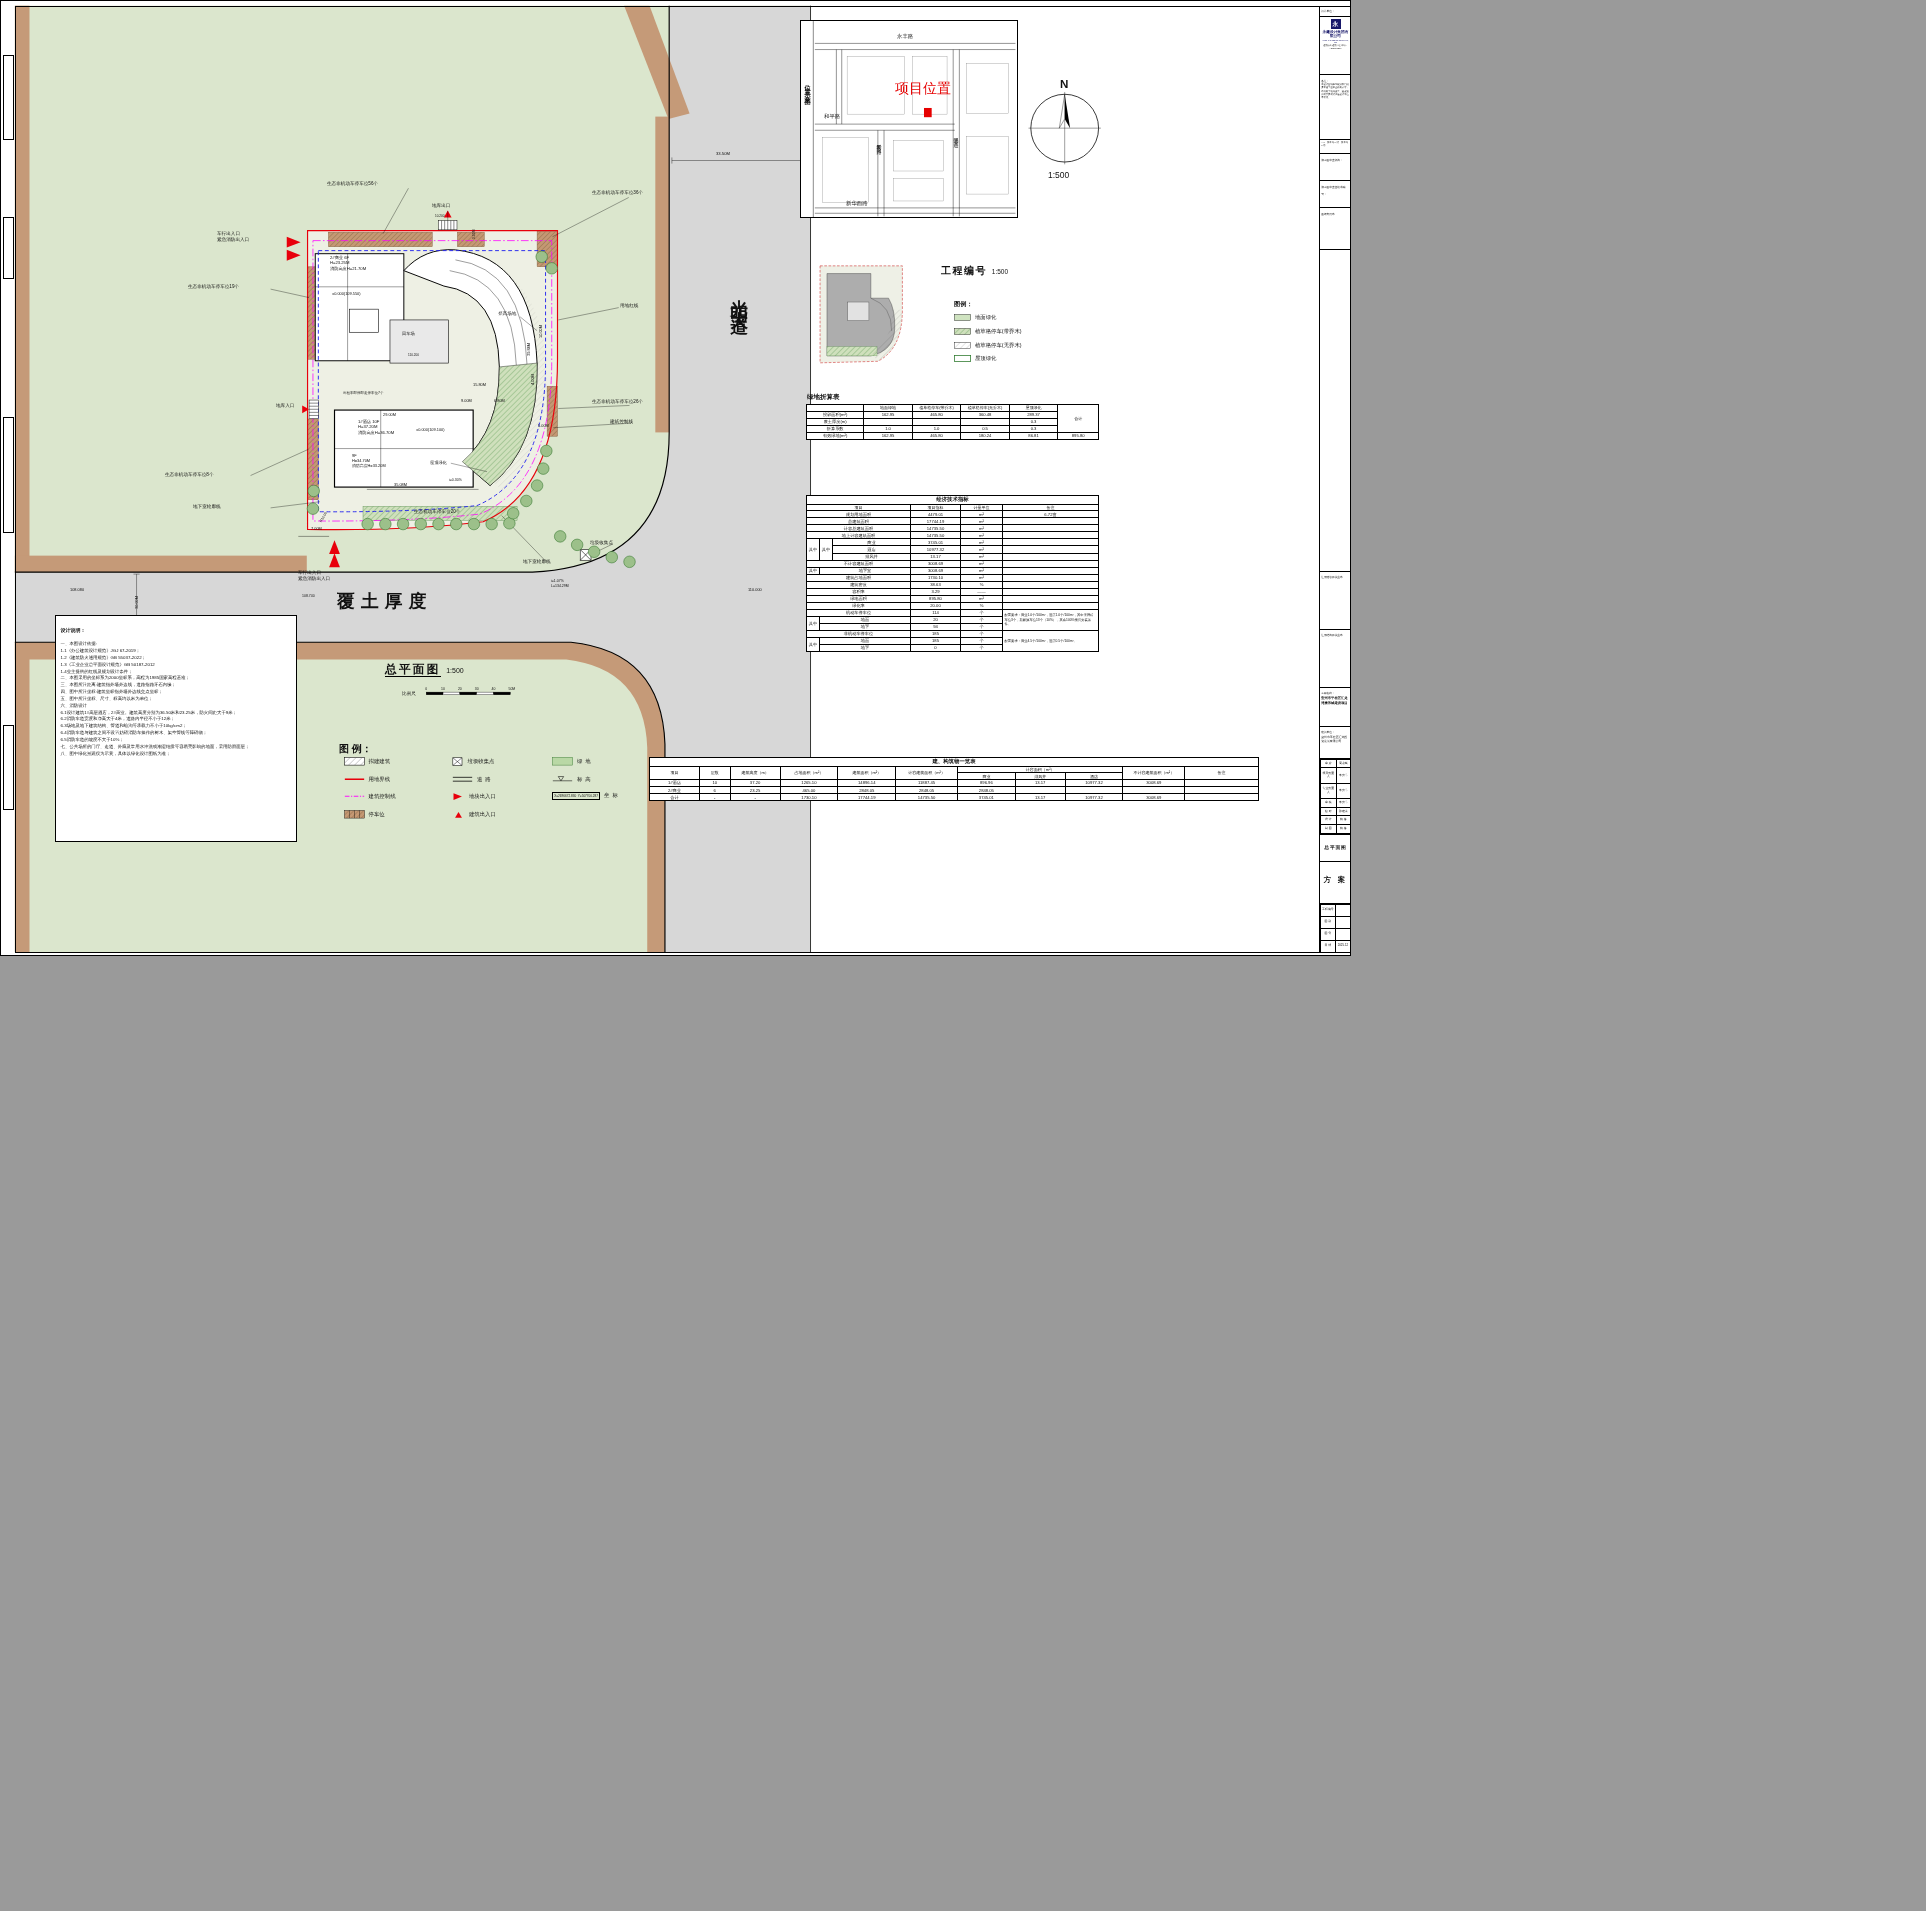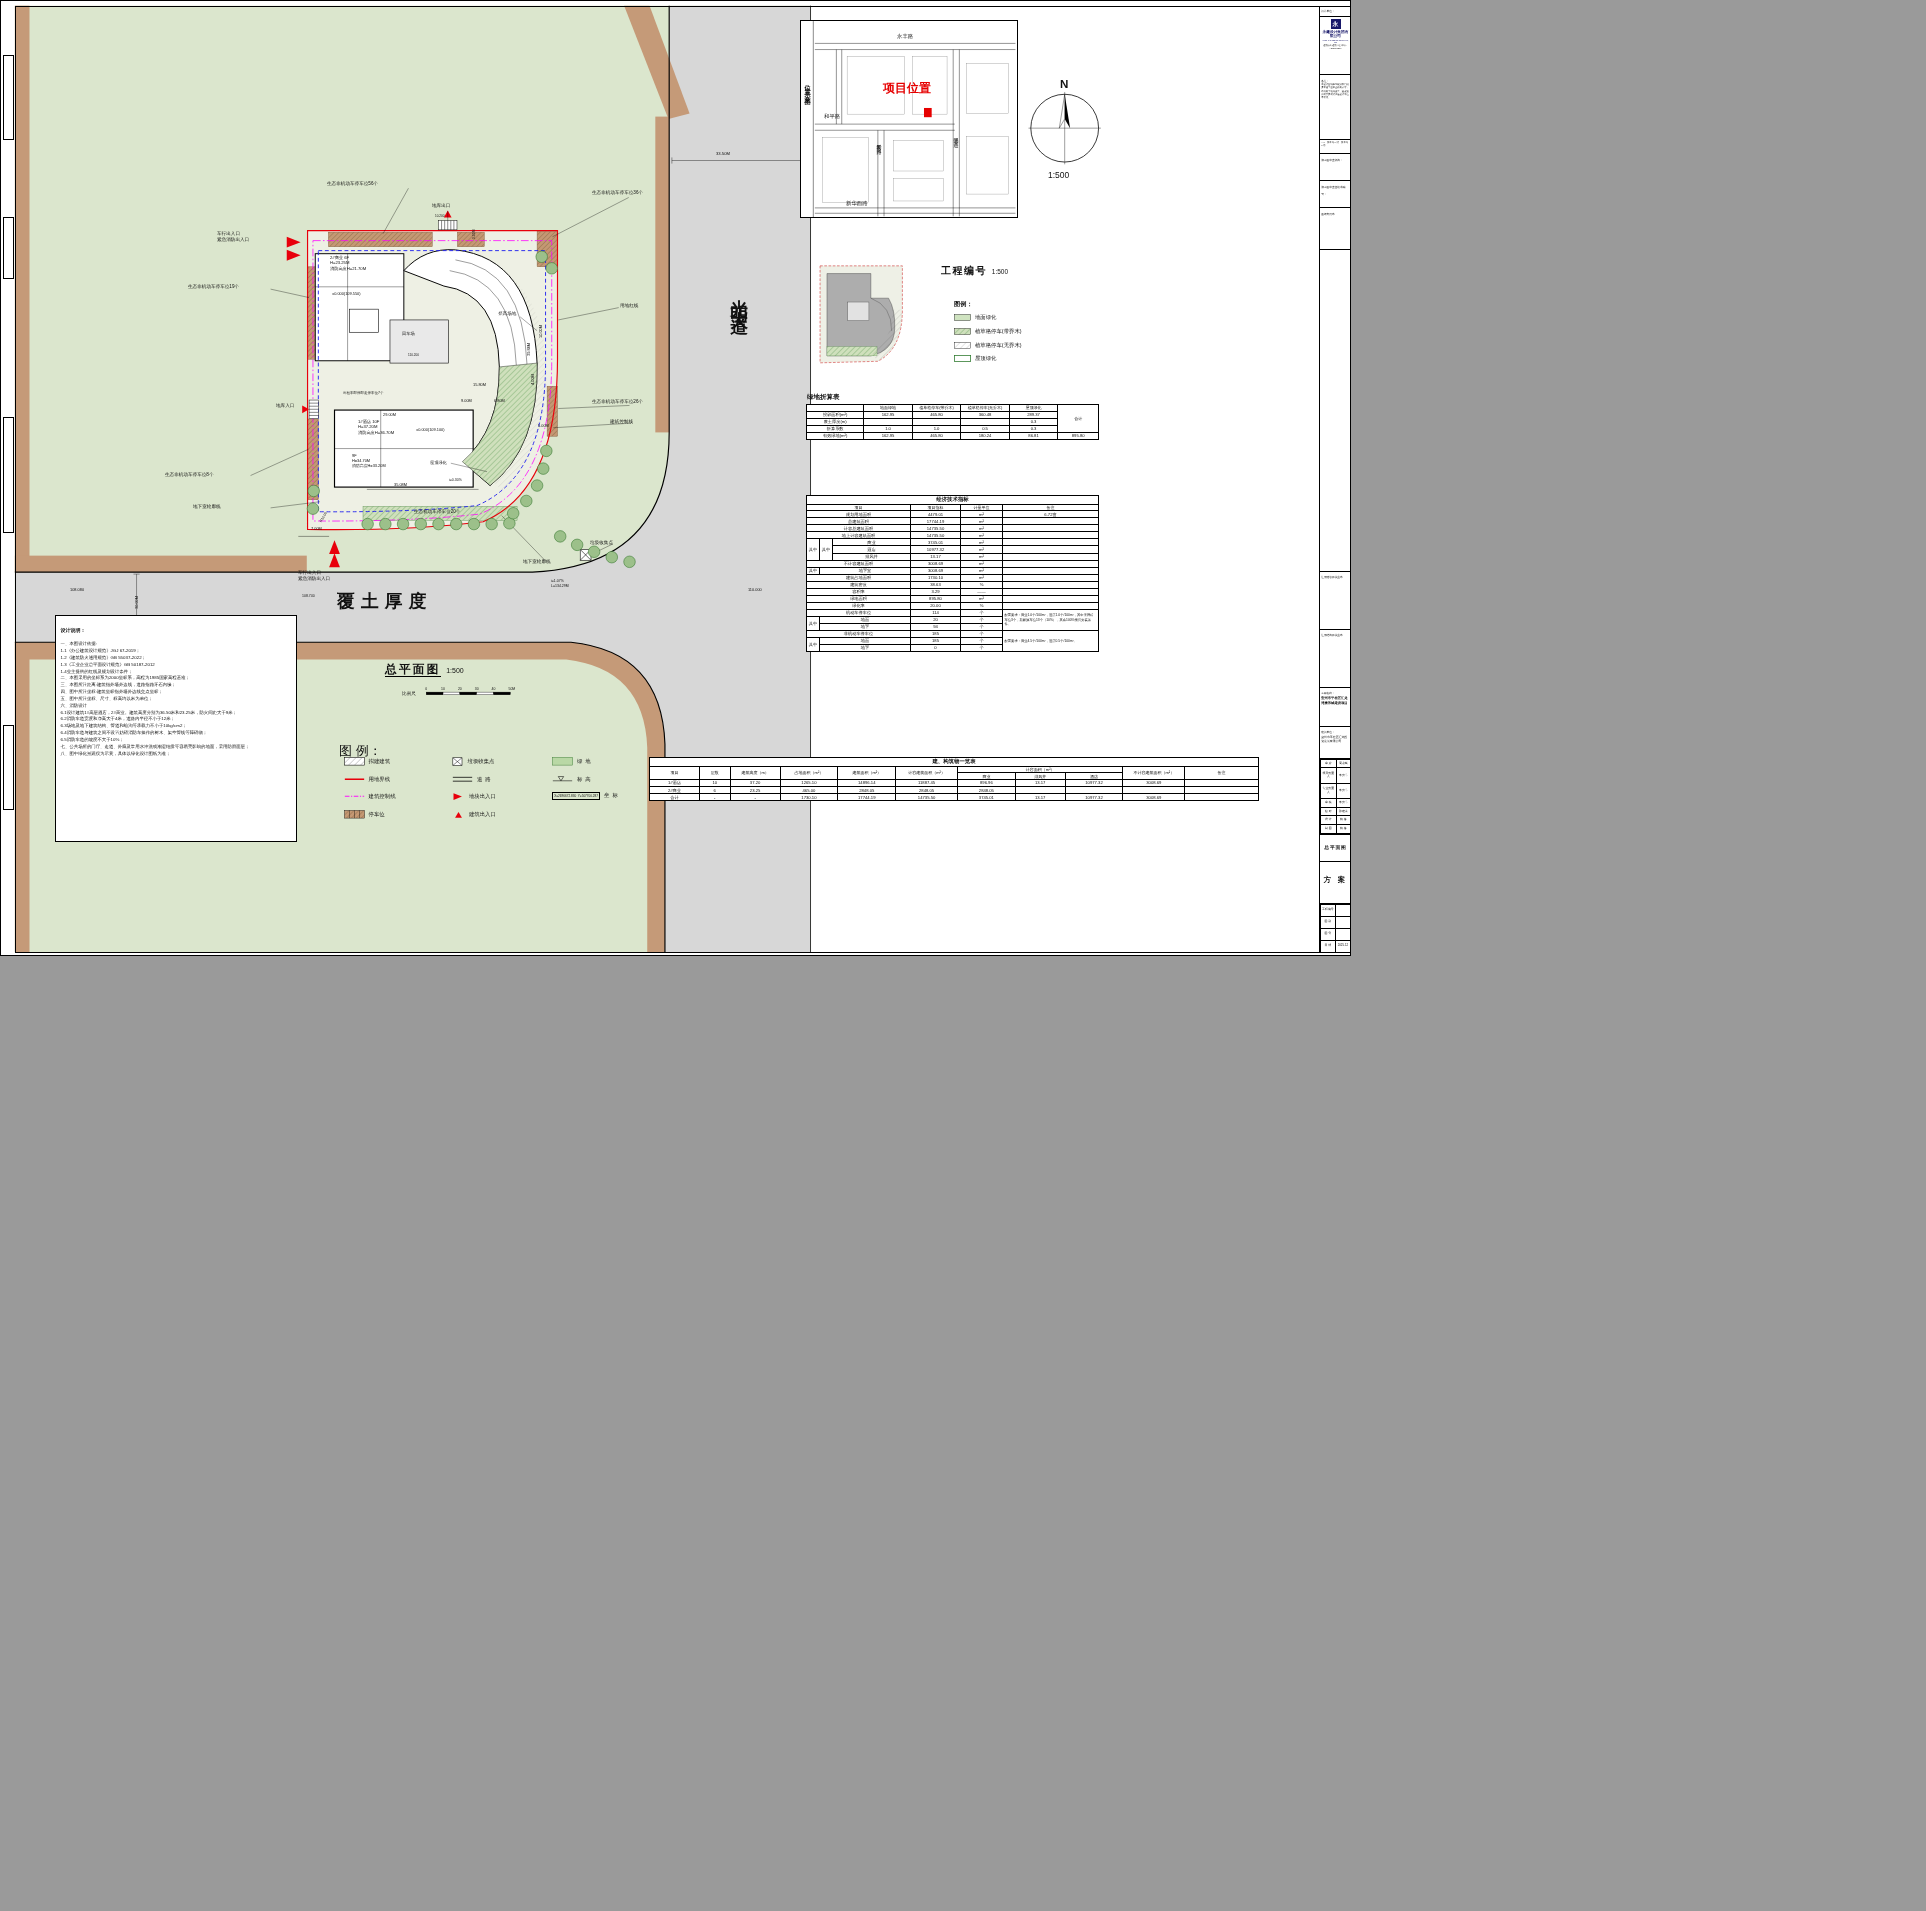--- a/index.html
+++ b/index.html
@@ -225,21 +225,21 @@
         <rect x="430" y="300" width="110" height="150"></rect>
       </g>
       <rect x="320" y="226" width="20" height="24" fill="#e60000"></rect>
     </svg>
     <div class="maplabel vtext" style="left:1.5px;top:58px;font-size:6.2px;letter-spacing:3.9px;font-weight:600">位置示意图</div>
     <div class="maplabel" style="left:96px;top:11.6px">永丰路</div>
     <div class="maplabel" style="left:23px;top:92px">和平路</div>
     <div class="maplabel vtext" style="left:75px;top:119px;font-size:5px;letter-spacing:1.5px">爱民南路</div>
     <div class="maplabel vtext" style="left:152px;top:112px;font-size:5px;letter-spacing:1.5px">光明大道</div>
     <div class="maplabel" style="left:45px;top:179px">新华西路</div>
-    <div class="maplabel" style="left:82px;top:59px;font-size:12px;font-weight:700;color:#e60000">项目位置</div>
+    <div class="maplabel" style="left:94px;top:59px;font-size:14px;font-weight:400;color:#e60000">项目位置</div>
   </div>
 
   <div class="abs" style="left:1059px;top:76px;font-size:11.6px;font-weight:700;z-index:25">N</div>
   <div class="abs" style="left:1047px;top:169px;font-size:8.5px;z-index:25">1:500</div>
 
   <div class="abs" style="left:940px;top:263px;z-index:25">
     <span style="font-size:10px;font-weight:700;letter-spacing:1.5px">工程编号</span>
     <span style="font-size:6.5px;margin-left:3.1px">1:500</span>
   </div>
   <svg class="abs" style="left:812px;top:251px;z-index:22" width="108" height="127" viewBox="0 0 280 330">
@@ -591,21 +591,21 @@
     <g stroke="#000" stroke-width="1">
       <rect x="10" y="16" width="44" height="7" fill="#000"></rect>
       <rect x="54" y="16" width="44" height="7" fill="#fff"></rect>
       <rect x="98" y="16" width="44" height="7" fill="#000"></rect>
       <rect x="142" y="16" width="44" height="7" fill="#fff"></rect>
       <rect x="186" y="16" width="44" height="7" fill="#000"></rect>
     </g>
   </svg>
 
   <div id="main-legend">
-    <div class="abs" style="left:3.1px;top:1.5px;font-size:13px;font-weight:400">图  例：</div>
+    <div class="abs" style="left:3.1px;top:1.5px;font-size:10px;font-weight:700">图  例：</div>
     <div class="leg-item" style="left:7.7px;top:17px">
       <svg width="21" height="8.5" viewBox="0 0 54 22">
           <rect x="1" y="1" width="52" height="20" fill="#fff" stroke="#000" stroke-width="1.4"></rect>
           <rect x="1" y="1" width="52" height="20" fill="url(#hatchD)"></rect>
         </svg>
       <span class="leg-label">拟建建筑</span>
     </div>
     <div class="leg-item" style="left:7.7px;top:35px">
       <svg width="21" height="8.5" viewBox="0 0 54 22">
           <line x1="2" y1="11" x2="52" y2="11" stroke="#e8000b" stroke-width="4"></line>

